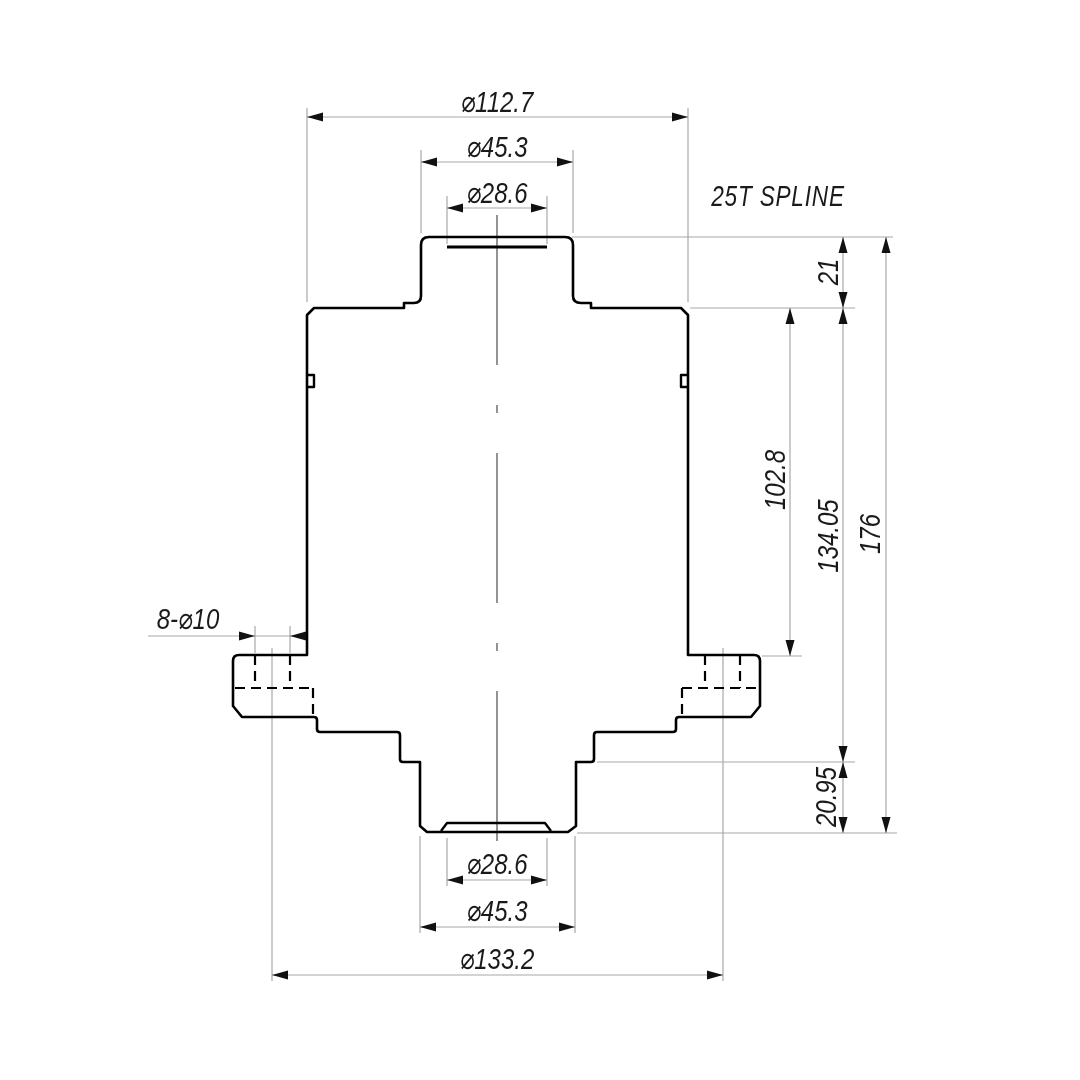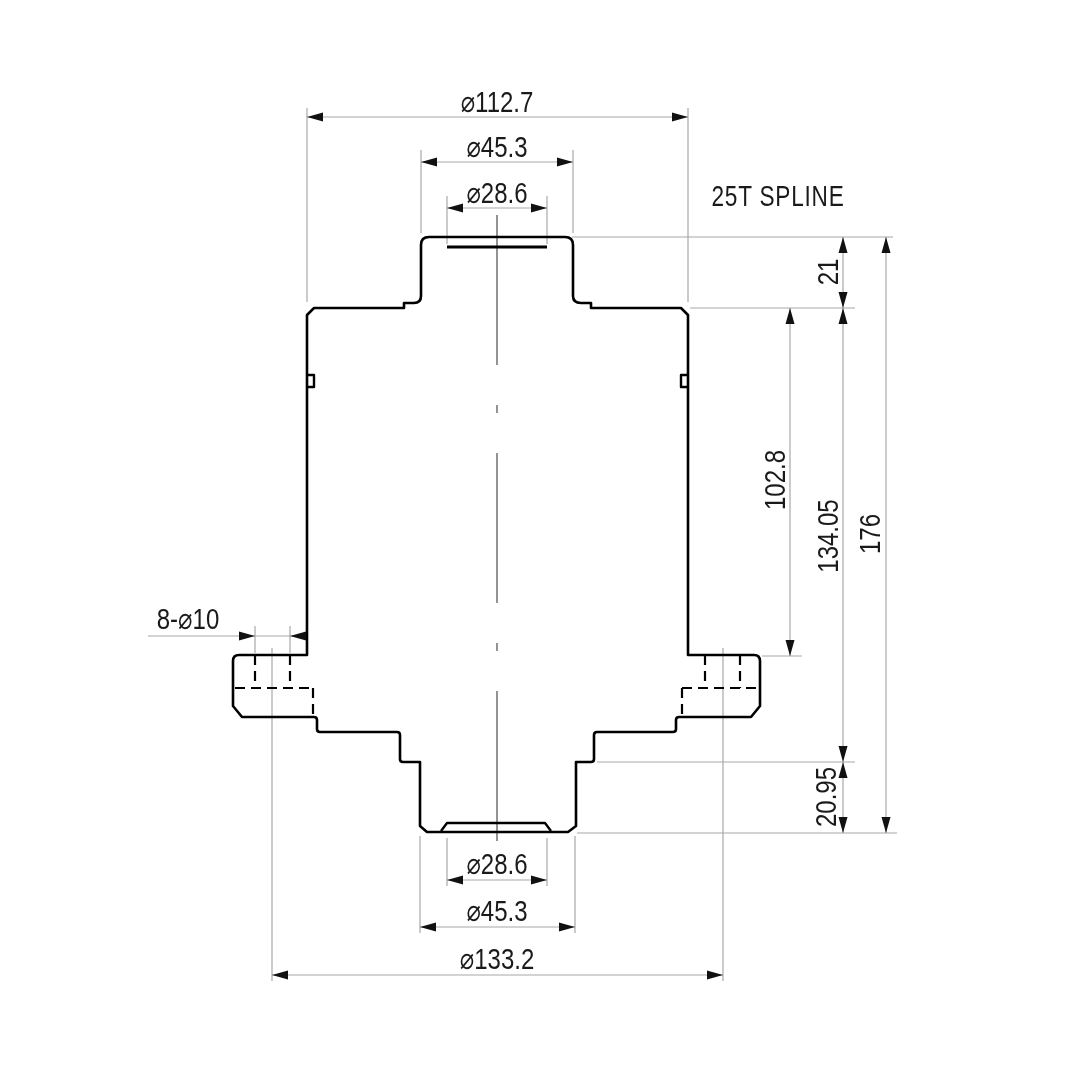--- a/index.html
+++ b/index.html
@@ -8,20 +8,21 @@
     background: var(--background, #ffffff);
     width: 1080px;
     height: 1080px;
     overflow: hidden;
   }
   #stage {
     position: relative;
     width: 1080px;
     height: 1080px;
     background: var(--background, #ffffff);
+    font-style: italic;
   }
   svg { display: block; }
 
   .outline   { stroke: var(--outline, #000); stroke-width: 2.6; fill: none; stroke-linejoin: round; }
   .outline-med { stroke: var(--outline, #000); stroke-width: 2.4; fill: none; stroke-linejoin: round; }
   .bore-line { stroke: var(--outline, #000); stroke-width: 2.8; fill: none; }
   .hidden-line { stroke: var(--outline, #000); stroke-width: 2.2; fill: none; stroke-dasharray: 10 6; }
   .thin  { stroke: var(--thin_line, #a8a8a8); stroke-width: 1.2; fill: none; }
   .centerline-main { stroke: var(--centerline, #666); stroke-width: 1.4; fill: none; stroke-dasharray: 150 40 8 40; }
   .centerline-hole { stroke: var(--thin_line, #a8a8a8); stroke-width: 1.2; fill: none; }

